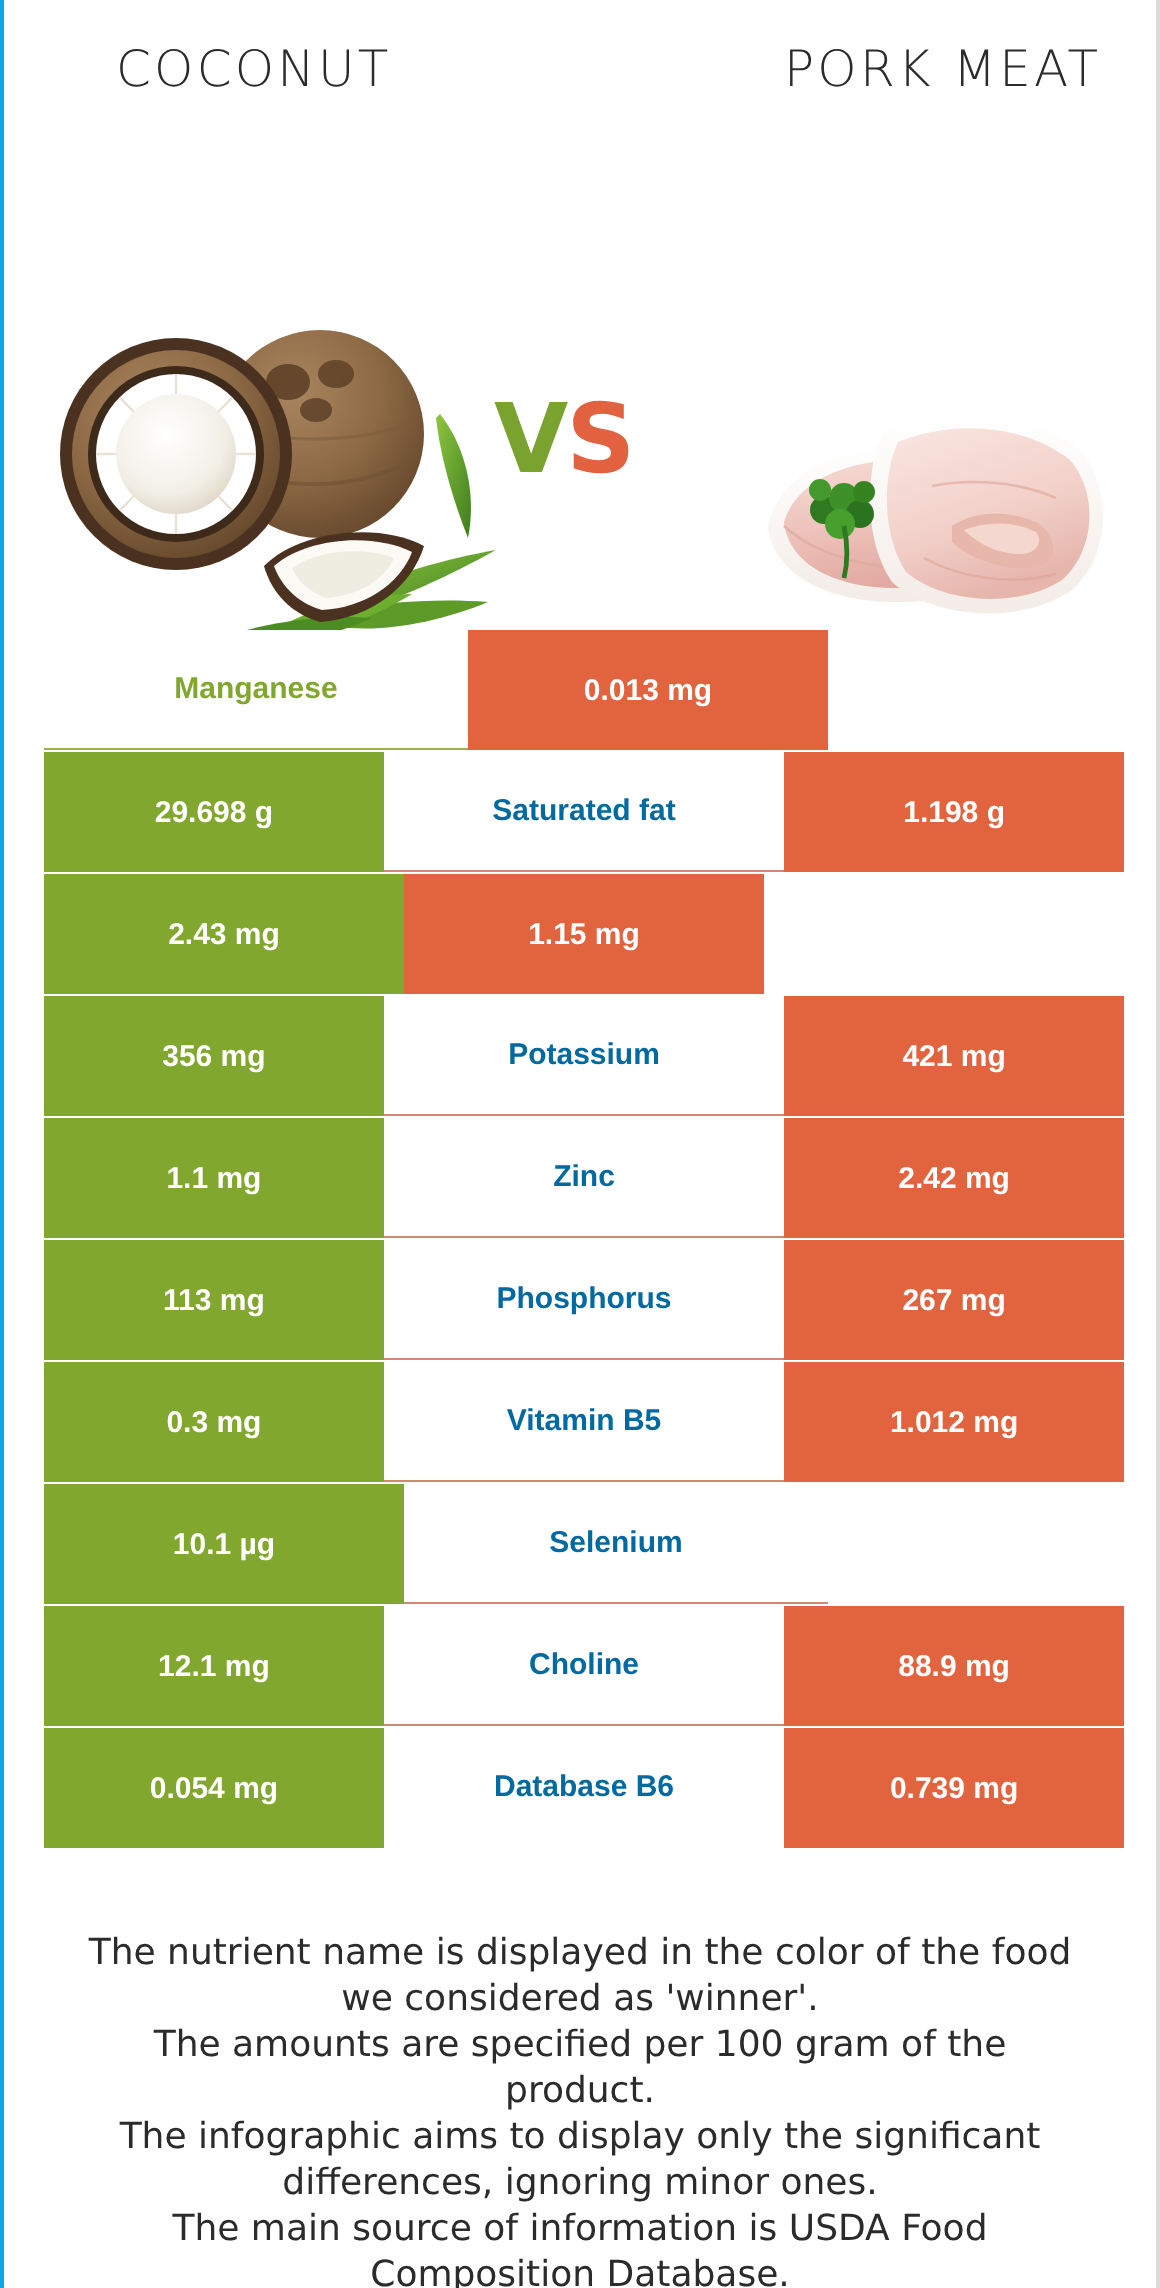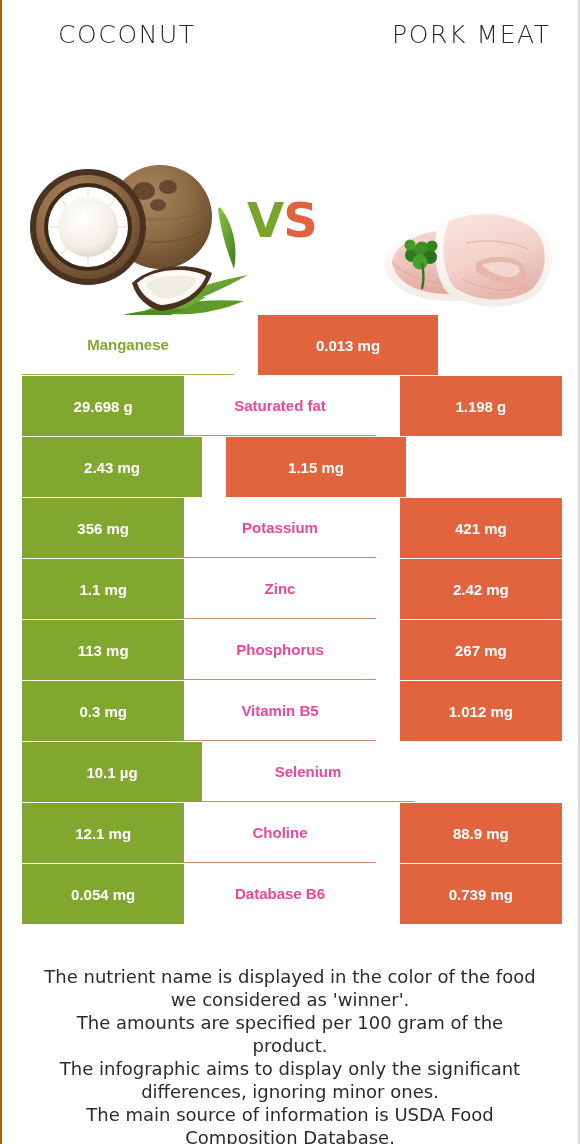--- a/index.html
+++ b/index.html
@@ -15,21 +15,21 @@
     color: #222;
     overflow: hidden;
     position: relative;
   }
   .page {
     width: 580px;
     height: 1144px;
     position: relative;
     background: #ffffff;
     box-sizing: border-box;
-    border-left: 2px solid #a16207;
+    border-left: 2px solid #0ea5e9;
     border-right: 2px solid #dcdcdc;
   }
 
   
   .titles {
     position: relative;
     height: 62px;
   }
   .food-title {
     position: absolute;
@@ -98,24 +98,23 @@
     width: 212px;
     background: #ffffff;
     font-weight: 600;
     border-bottom: 1px solid transparent;
   }
   .cell.right {
     width: 180px;
     background: #e2643f;
     color: #ffffff;
     font-weight: 600;
-    margin-left: 24px;
   }
   .cell.mid.win-green { color: #82a72f; border-bottom-color: #9ab24a; }
-  .cell.mid.win-orange { color: #ec4899; border-bottom-color: #cf8a6e; }
+  .cell.mid.win-orange { color: #0369a1; border-bottom-color: #cf8a6e; }
   .row:last-child .cell.mid { border-bottom-color: transparent; }
 
   
   .footer {
     position: absolute;
     left: 0;
     right: 0;
     top: 965px;
     text-align: center;
     font-size: 18px;

